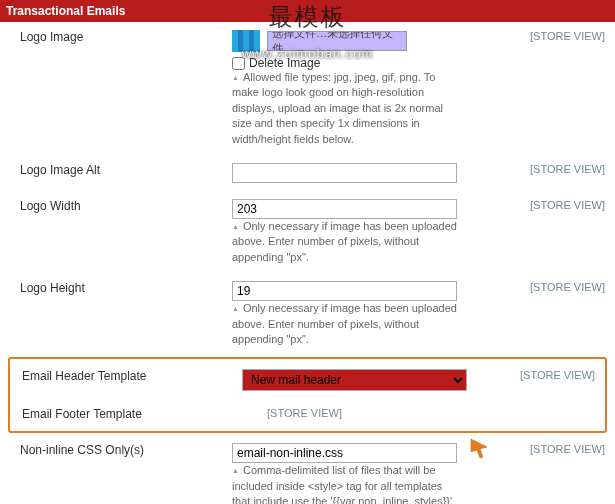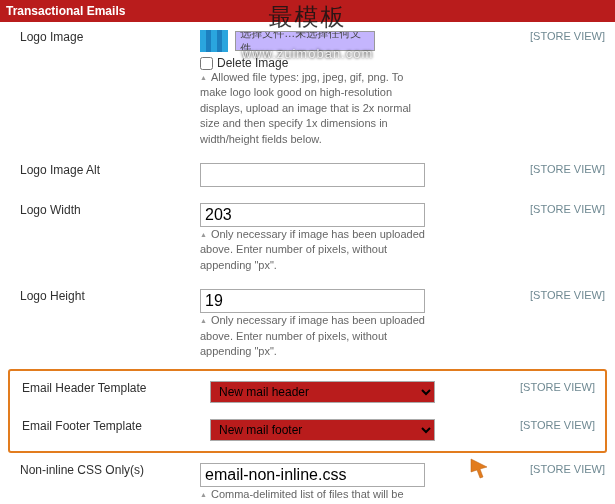--- a/index.html
+++ b/index.html
@@ -20,42 +20,42 @@
     .form-table {
       width: 100%;
       border-collapse: collapse;
     }
     .form-row {
       display: flex;
       align-items: flex-start;
       padding: 4px 0;
     }
     .label-col {
-      width: 200px;
+      width: 232px;
       padding: 4px 4px 4px 20px;
       color: #303030;
       flex-shrink: 0;
     }
     .value-col {
       flex: 1;
       padding: 4px 6px 4px 0;
     }
     .scope-col {
       width: 110px;
       text-align: right;
       padding: 4px 10px 4px 0;
       color: #6f8992;
       font-size: 11px;
       flex-shrink: 0;
     }
     input[type="text"] {
       width: 225px;
       border: 1px solid #aaa;
       padding: 2px 4px;
-      font-size: 16px;
+      font-size: 12px;
       font-family: inherit;
     }
     select {
       width: 225px;
       border: 1px solid #aaa;
       padding: 2px 4px;
       font-size: 12px;
       font-family: inherit;
       background: #b91c1c;
     }
@@ -217,25 +217,20 @@
         <div class="label-col">Email Header Template</div>
         <div class="value-col">
           <select>
             <option>New mail header</option>
           </select>
         </div>
         <div class="scope-col">[STORE VIEW]</div>
       </div>
       <div class="form-row">
         <div class="label-col">Email Footer Template</div>
-        <div class="value-col">
-          <select>
-            <option>New mail footer</option>
-          </select>
-        </div>
         <div class="scope-col">[STORE VIEW]</div>
       </div>
       <div class="pointer-arrow">
         <svg width="22" height="22" viewBox="0 0 22 22">
           <path d="M2 2 L18 10 L11 12 L14 20 L11 21 L8 13 L2 15 Z" fill="#e27c1e" stroke="#b85f10" stroke-width="0.5"></path>
         </svg>
       </div>
     </div>
 
     <div class="form-row">

